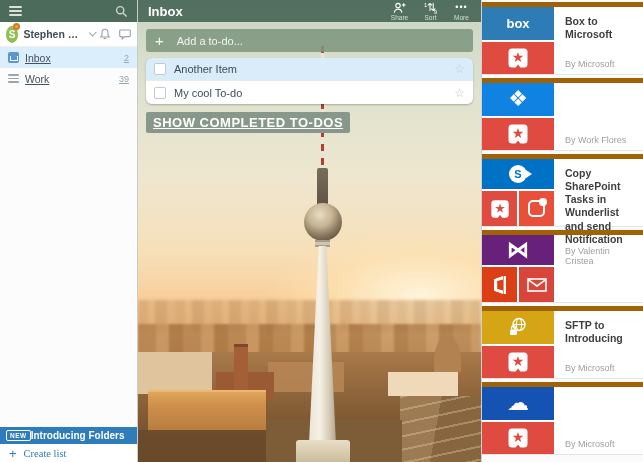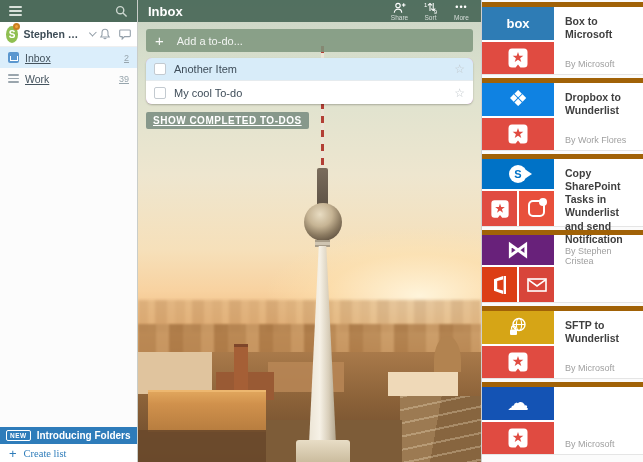--- a/index.html
+++ b/index.html
@@ -27,21 +27,21 @@
   .list-row { height:21px; display:flex; align-items:center; gap:6px; padding:0 8px; font-size:10.5px; }
   .list-row.selected { background:#dbeefb; }
   .list-label { color:#44535e; text-decoration:underline; }
   .list-count { margin-left:auto; font-size:9px; color:#97a5ad; text-decoration:underline; }
   .inbox-glyph { width:11px; height:11px; background:#5b97cf; border-radius:2px; position:relative; }
   .inbox-glyph::after { content:""; position:absolute; left:1.5px; right:1.5px; bottom:2px; height:4px;
                         border:1px solid #fff; border-top:none; }
   .work-glyph { width:11px; height:11px; display:flex; flex-direction:column; justify-content:space-around; }
   .work-glyph i { display:block; height:1.5px; background:#9aa5ad; border-radius:1px; }
   .sidebar-spacer { flex:1; }
-  .folders-bar { height:17px; background:#2e7cba; display:flex; align-items:center; gap:6px;
+  .folders-bar { height:17px; background:#2e7cba; display:flex; align-items:center; 
                  padding:0 6px; cursor:pointer; }
   .new-badge { font-size:6.5px; font-weight:bold; color:#fff; border:1px solid #fff; border-radius:2px;
                padding:1px 3px; letter-spacing:.5px; }
   .folders-label { font-size:10px; color:#fff; font-weight:bold; }
   .create-list { height:18px; display:flex; align-items:center; gap:7px; padding:0 9px;
                  background:#fff; cursor:pointer; }
   .create-plus { color:#2e7cba; font-size:13px; line-height:1; }
   .create-label { color:#2e7cba; font-size:10.5px;font-family:Liberation Serif, serif; }
 
   
@@ -109,21 +109,21 @@
                box-shadow:0 1px 2px rgba(0,0,0,.25); overflow:hidden; }
   .todo-row { height:23px; display:flex; align-items:center; padding:0 8px; gap:8px;
               border-bottom:1px solid #e6ebee; background:#fff; cursor:pointer; }
   .todo-row:last-child { border-bottom:none; }
   .todo-row.selected { background:#d8ecf9; }
   .todo-check { width:12px; height:12px; border:1px solid #c3cad0; border-radius:2px; background:#fff; cursor:pointer; }
   .todo-title { font-size:11px; color:#3f4d59; }
   .todo-star { margin-left:auto; color:#c3c9cd; font-size:12px; cursor:pointer; line-height:1; }
 
   .show-completed { position:absolute; left:8px; top:112px; background:#87988b; color:#fff;
-                    font-size:10px; font-weight:bold; letter-spacing:.5px; padding:3px 7px;
+                    font-size:13px; font-weight:bold; letter-spacing:.5px; padding:3px 7px;
                     border-radius:2px; text-decoration:underline; cursor:pointer; }
 
   
   .panel { position:absolute; left:481px; top:0; width:162px; height:462px; background:#fbfbfb;
            border-left:1px solid #cfcfcf; overflow:hidden; padding-top:2px; }
   .card { display:flex; height:73px; background:#fff; border-top:5px solid #a16207;
           border-bottom:1px solid #e5e5e5; margin-bottom:3px; cursor:pointer; }
   .icon-col { width:72px; display:flex; flex-direction:column; gap:2px; flex:none; }
   .tile { width:72px; height:35px; flex:1; display:flex; align-items:center; justify-content:center; color:#fff; }
   .tile-row { display:flex; gap:2px; flex:1; }
@@ -312,21 +312,20 @@
         <div class="tile t-dropbox">
             <span>❖</span>
           </div>
         <div class="tile t-wl">
           <svg width="22" height="22" viewBox="0 0 22 22">
               <path fill-rule="evenodd" fill="#fff" d="M5 1.5 h12 a3.5 3.5 0 0 1 3.5 3.5 v12 a3.5 3.5 0 0 1 -3.5 3.5 h-3.6 L11 17.6 L8.6 20.5 H5 a3.5 3.5 0 0 1 -3.5 -3.5 v-12 A3.5 3.5 0 0 1 5 1.5 Z M11 4.9 L12.29 8.72 L16.33 8.77 L13.09 11.18 L14.29 15.03 L11 12.7 L7.71 15.03 L8.91 11.18 L5.67 8.77 L9.71 8.72 Z"></path>
             </svg>
         </div>
       </div>
       <div class="text-col">
-        <span class="card-title">Dropbox to Wunderlist</span>
         <span class="card-byline">By Work Flores</span>
       </div>
     </div>
 
     <div class="card">
       <div class="icon-col">
         <div class="tile t-sharepoint">
           <span class="sp-circle">
               <span>S</span>
             </span>
@@ -337,21 +336,21 @@
                 <path fill-rule="evenodd" fill="#fff" d="M5 1.5 h12 a3.5 3.5 0 0 1 3.5 3.5 v12 a3.5 3.5 0 0 1 -3.5 3.5 h-3.6 L11 17.6 L8.6 20.5 H5 a3.5 3.5 0 0 1 -3.5 -3.5 v-12 A3.5 3.5 0 0 1 5 1.5 Z M11 4.9 L12.29 8.72 L16.33 8.77 L13.09 11.18 L14.29 15.03 L11 12.7 L7.71 15.03 L8.91 11.18 L5.67 8.77 L9.71 8.72 Z"></path>
               </svg>
           </div>
           <div class="tile t-notif">
               <span class="notif-shape"></span>
             </div>
         </div>
       </div>
       <div class="text-col">
         <span class="card-title">Copy SharePoint Tasks in Wunderlist and send Notification</span>
-        <span class="card-byline">By Stephen Cristea</span>
+        <span class="card-byline">By Valentin Cristea</span>
       </div>
     </div>
 
     <div class="card">
       <div class="icon-col">
         <div class="tile t-vs">
             <span>⋈</span>
           </div>
         <div class="tile-row">
           <div class="tile t-office">
@@ -381,21 +380,21 @@
             <path d="M4.6 13.5 v-1.6 a1.9 1.9 0 0 1 3.8 0 v1.6" fill="none" stroke="#fff" stroke-width="1.3"></path>
           </svg>
         </div>
         <div class="tile t-wl">
           <svg width="22" height="22" viewBox="0 0 22 22">
               <path fill-rule="evenodd" fill="#fff" d="M5 1.5 h12 a3.5 3.5 0 0 1 3.5 3.5 v12 a3.5 3.5 0 0 1 -3.5 3.5 h-3.6 L11 17.6 L8.6 20.5 H5 a3.5 3.5 0 0 1 -3.5 -3.5 v-12 A3.5 3.5 0 0 1 5 1.5 Z M11 4.9 L12.29 8.72 L16.33 8.77 L13.09 11.18 L14.29 15.03 L11 12.7 L7.71 15.03 L8.91 11.18 L5.67 8.77 L9.71 8.72 Z"></path>
             </svg>
         </div>
       </div>
       <div class="text-col">
-        <span class="card-title">SFTP to Wunderlist</span>
+        <span class="card-title">SFTP to Introducing</span>
         <span class="card-byline">By Microsoft</span>
       </div>
     </div>
 
     <div class="card">
       <div class="icon-col">
         <div class="tile t-onedrive">
             <span>☁</span>
           </div>
         <div class="tile t-wl">

